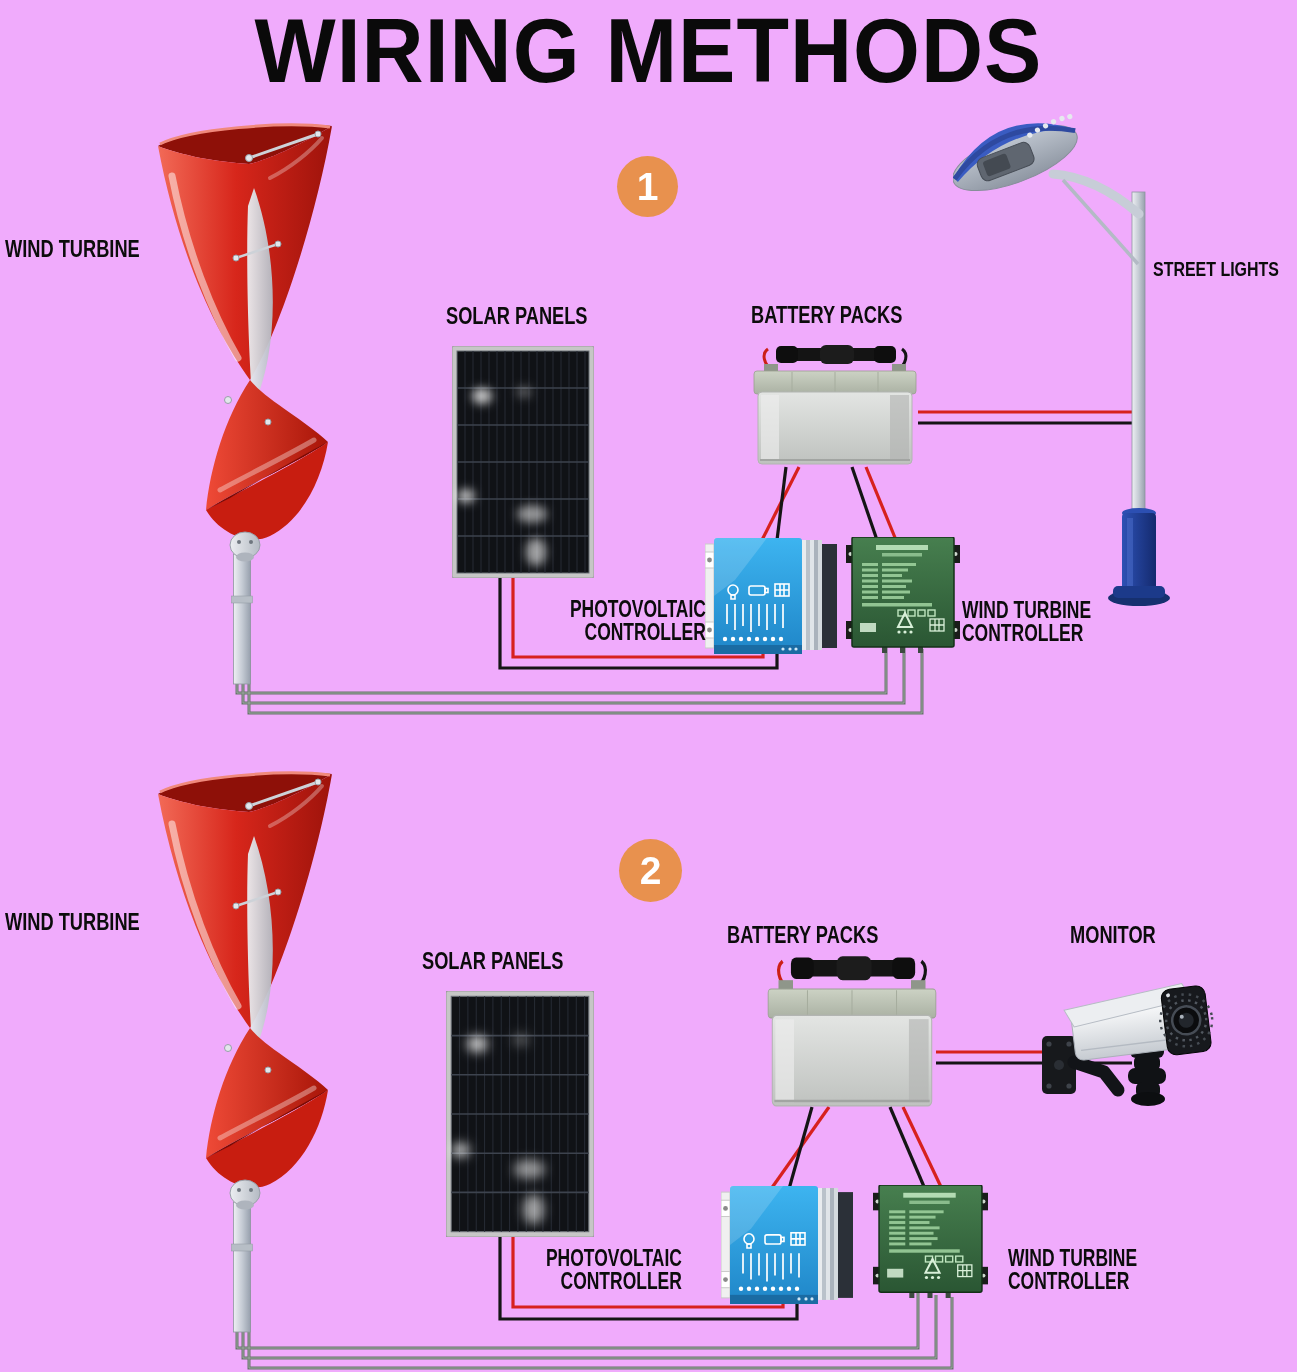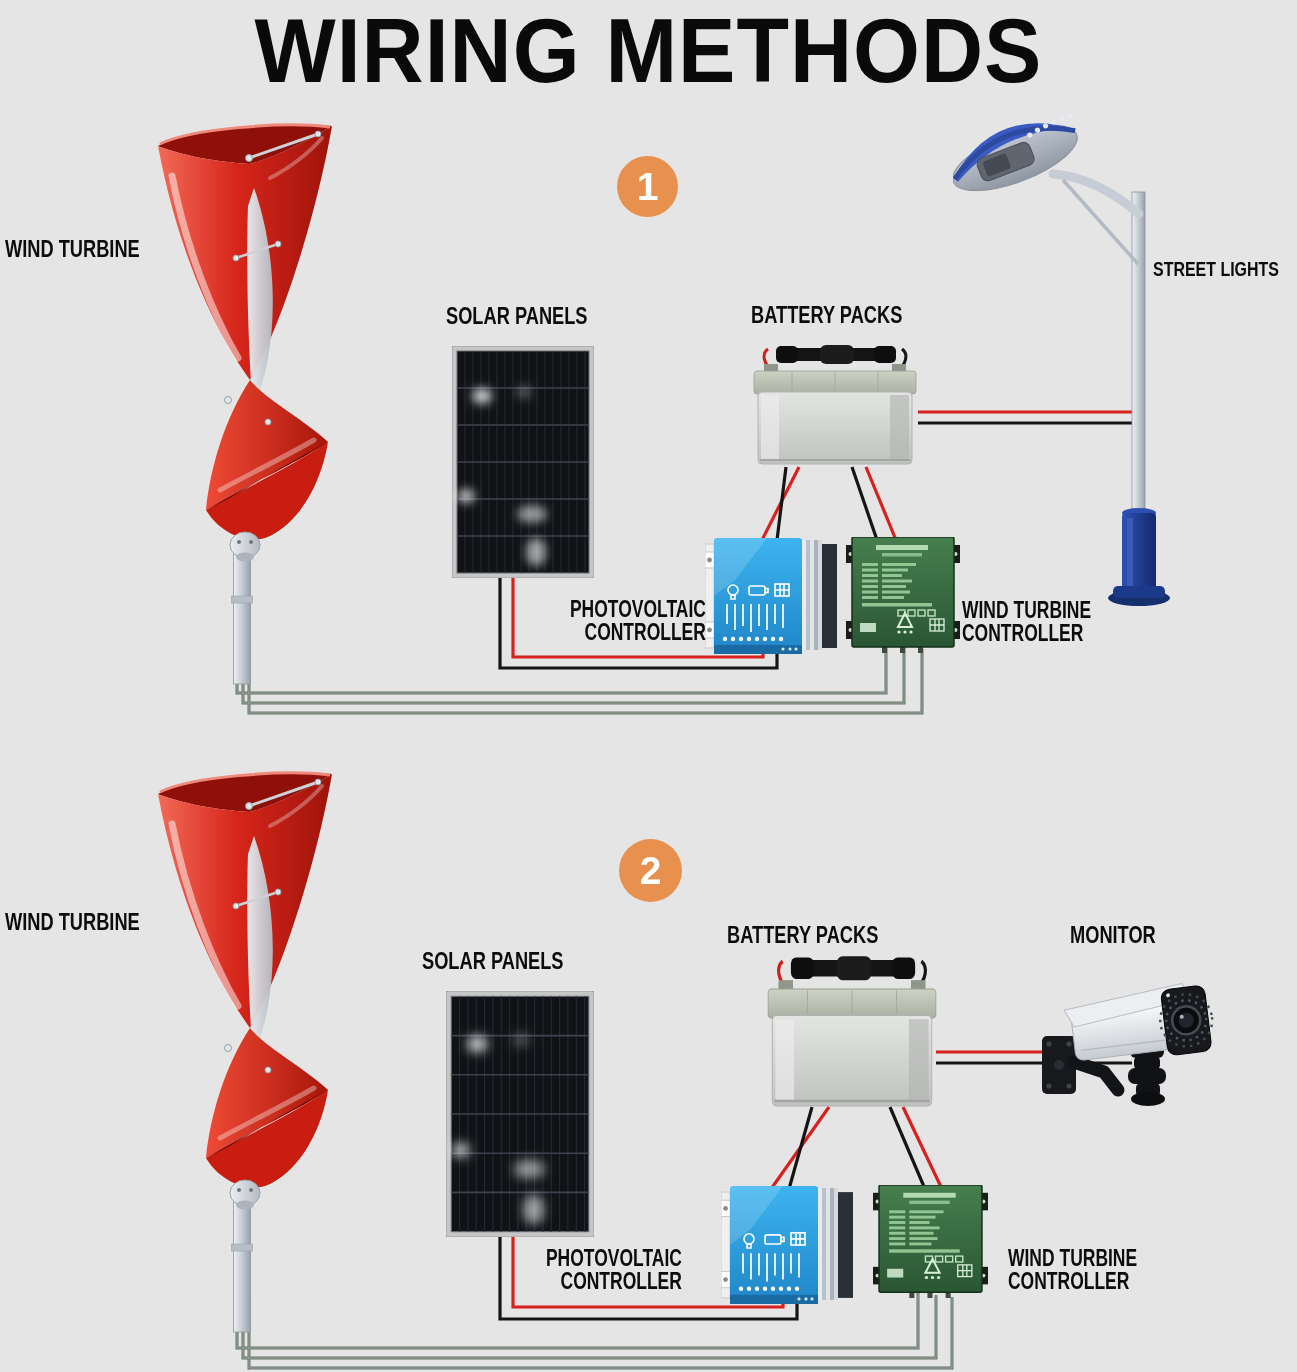--- a/index.html
+++ b/index.html
@@ -1,16 +1,16 @@
 <!DOCTYPE html>
 <html><head>
 <meta charset="utf-8">
 <style>
   html,body{margin:0;padding:0;background:#ffffff;}
-  #canvas{position:relative;width:1297px;height:1372px;background:#e5e5e5;overflow:hidden;
+  #canvas{position:relative;width:1297px;height:1372px;background:#f0abfc;overflow:hidden;
           font-family:"Liberation Sans",sans-serif;text-decoration:underline;}
   #wires{position:absolute;left:0;top:0;z-index:1;}
   svg.cmp{position:absolute;z-index:2;overflow:visible;}
   .lbl{position:absolute;z-index:3;font-family:"Liberation Sans",sans-serif;font-weight:bold;
        color:#0c0c0c;font-size:24px;line-height:1.0;white-space:nowrap;
        transform:scaleX(0.76);transform-origin:left top;}
   .lbl.right{text-align:right;transform-origin:right top;}
   .lbl.two{font-size:23px;line-height:0.98;}
   .lbl.sm{font-size:21px;}
   .page-title{position:absolute;left:0;top:-2px;width:100%;text-align:center;z-index:3;

